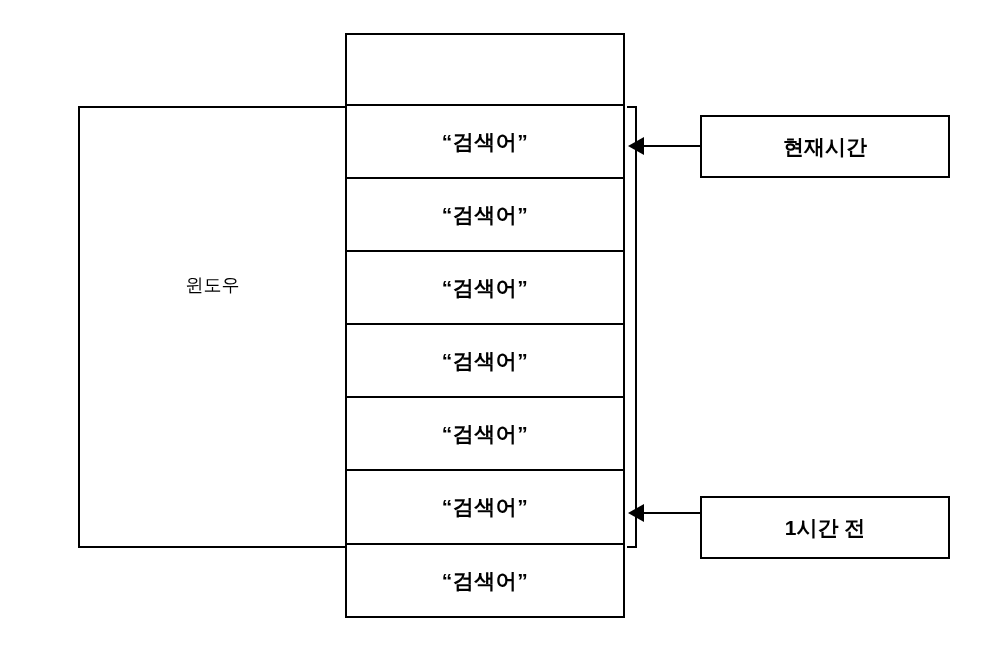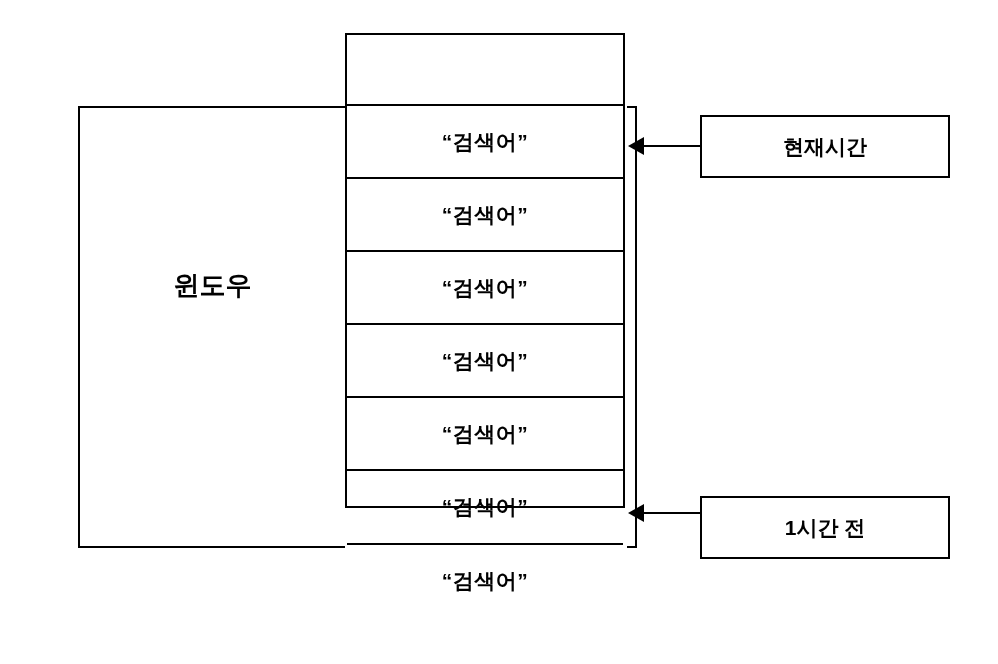--- a/index.html
+++ b/index.html
@@ -29,21 +29,21 @@
     align-items: center;
     justify-content: center;
   }
 
   
   #queue-column {
     position: absolute;
     left: 345px;
     top: 33px;
     width: 280px;
-    height: 475px;
+    height: 585px;
     box-sizing: border-box;
     border: 2px solid #000000;
     background: #ffffff;
     z-index: 3;
     display: flex;
     flex-direction: column;
   }
   .queue-cell {
     box-sizing: border-box;
     flex: 0 0 73.1px;
@@ -69,22 +69,22 @@
   #window-box {
     left: 78px;
     top: 106px;
     width: 267px;
     height: 442px;
     border-right: none;
     z-index: 1;
     background: #ffffff;
   }
   #window-box .label {
-    font-size: 26px;
-    font-weight: bold;
+    font-size: 18px;
+    font-weight: normal;
     white-space: nowrap;
     transform: translateY(-42px);
   }
   
   .window-edge {
     position: absolute;
     height: 0;
     border-top: 2px solid #000000;
     z-index: 4;
   }

